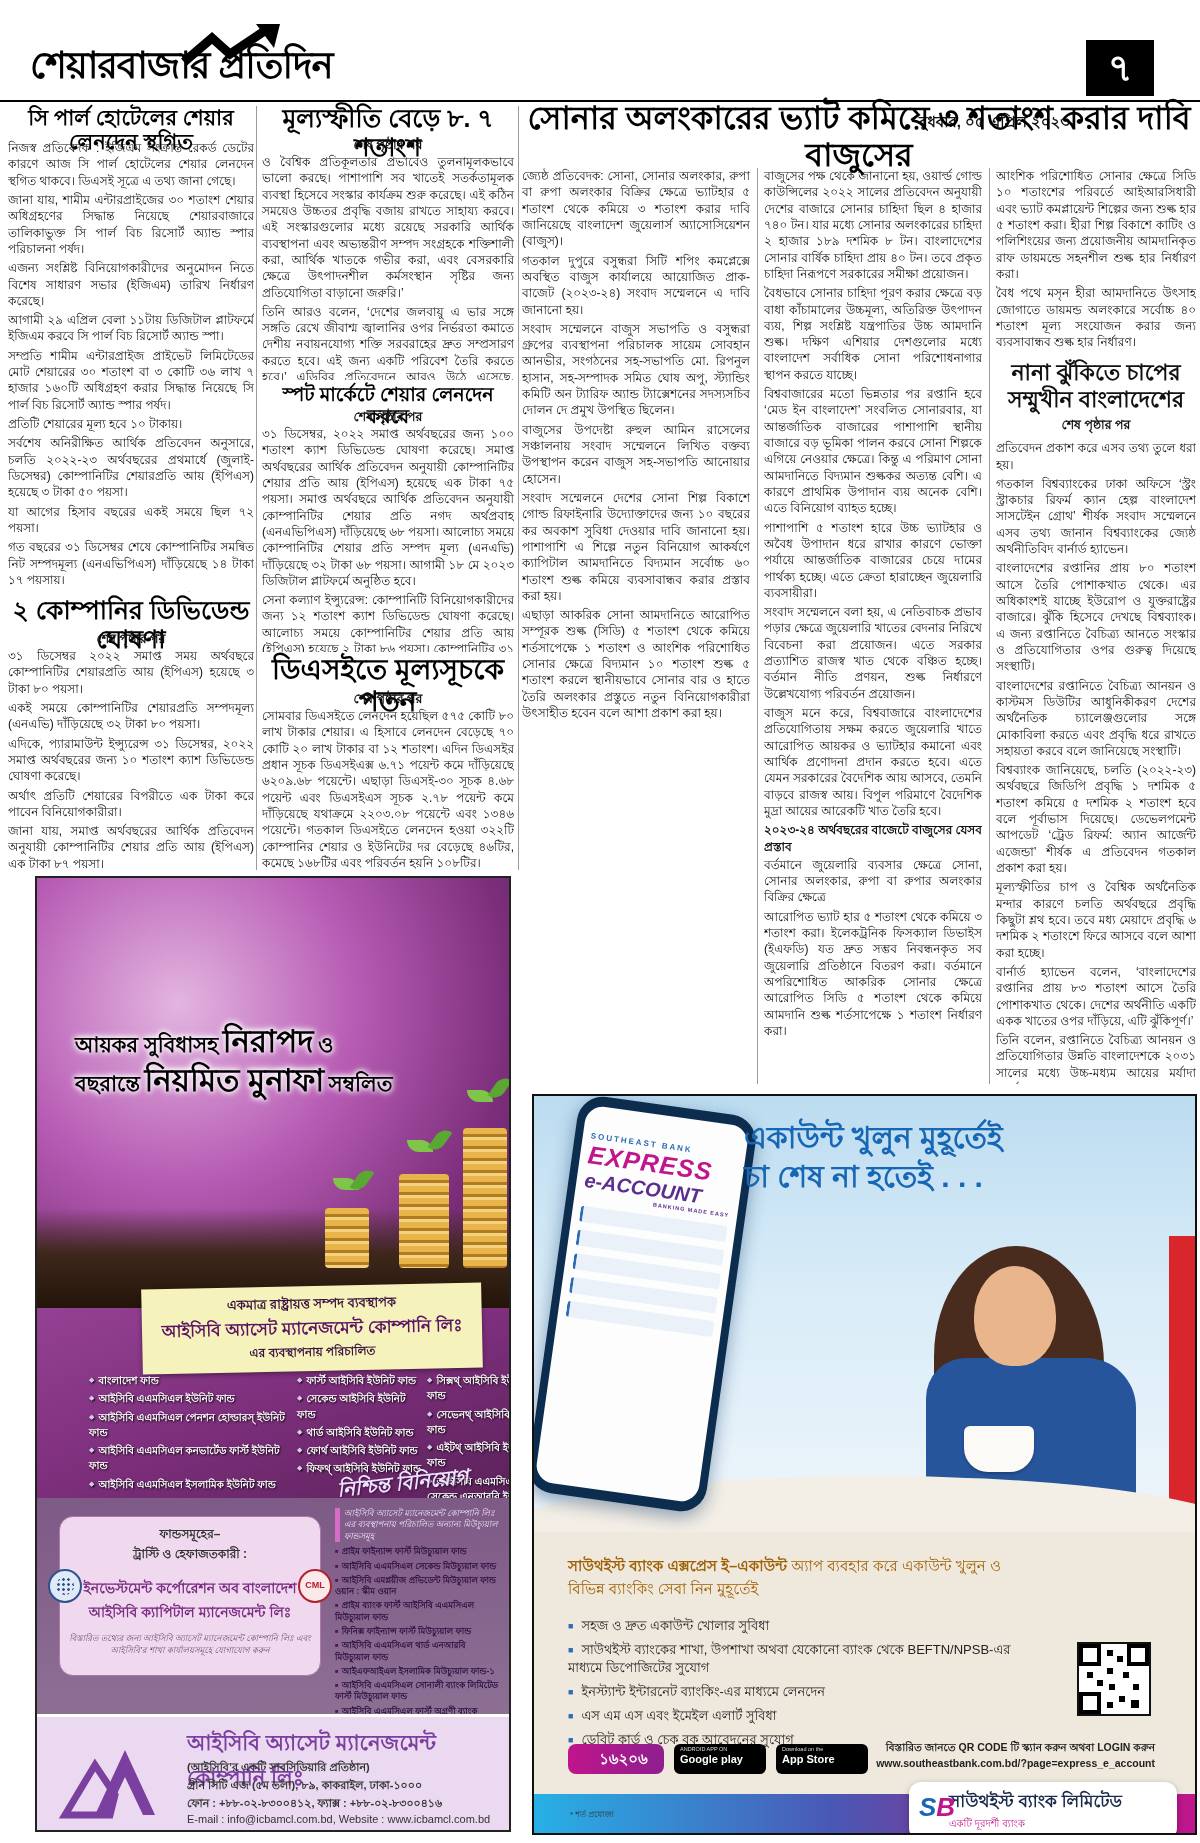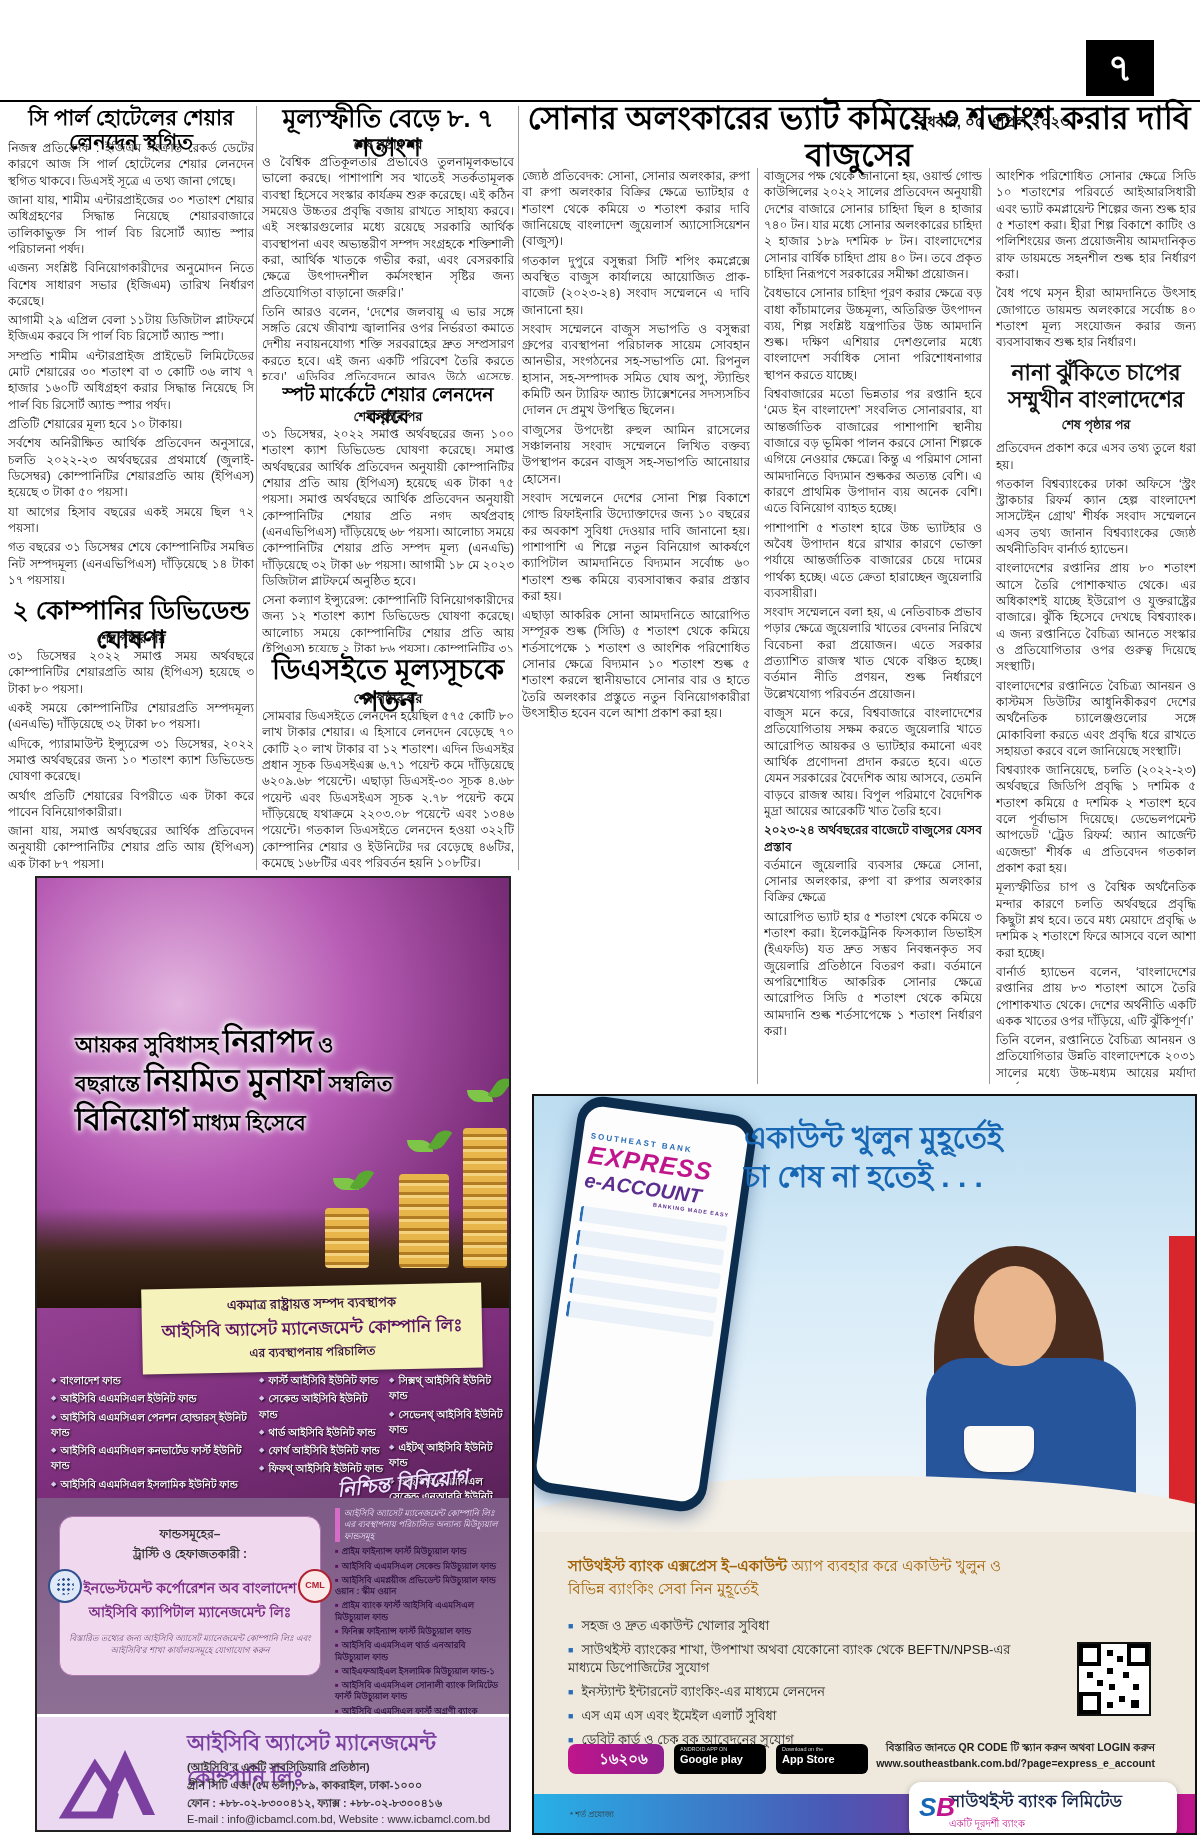--- a/index.html
+++ b/index.html
@@ -34,21 +34,21 @@
   .leaf{position:absolute;width:26px;height:12px;background:#7ec548;border-radius:0 14px 0 14px;}
   .leaf.l2{transform:rotate(-55deg);background:#5aa832;}
   #icb-headtext{position:absolute;left:38px;top:145px;width:330px;color:#000;
                 text-shadow:0 0 4px #fff,0 0 6px #fff,0 0 8px #fff;font-weight:900;line-height:1.25;}
   #icb-headtext .sm{font-size:21px;} #icb-headtext .lg{font-size:31px;}
   #icb-banner{position:absolute;left:105px;top:408px;width:340px;padding:8px 6px;background:#f6f2bb;
               transform:rotate(-1.2deg);text-align:center;color:#3a1240;box-shadow:0 2px 5px rgba(0,0,0,.4);}
   #icb-banner .b1{font-size:13px;font-weight:bold;}
   #icb-banner .b2{font-size:17px;font-weight:900;color:#5b1263;}
   #icb-banner .b3{font-size:12px;font-weight:bold;}
-  .fundlist{position:absolute;color:#fff;font-size:10.2px;font-weight:bold;line-height:1.5;}
+  .fundlist{position:absolute;color:#fff;font-size:10.2px;font-weight:bold;line-height:1.5;margin-left:38px;}
   .fund-item{margin:3px 0;text-shadow:1px 1px 2px #000;}
   .fund-item::before{content:"◆";color:#d9c8ef;font-size:7px;margin-right:4px;vertical-align:2px;}
   #icb-script{position:absolute;left:300px;top:588px;width:170px;color:#efe3ff;font-size:20px;
               font-style:italic;font-weight:bold;transform:rotate(-6deg);text-shadow:1px 1px 2px #3a1240;}
   #icb-lower{position:absolute;left:0;top:620px;width:100%;height:216px;
              background:linear-gradient(180deg,#7e5a86 0%,#8d6f94 100%);}
   #icb-pinkbox{position:absolute;left:22px;top:638px;width:262px;height:160px;background:#f0d9ee;
                border-radius:14px;border:1px solid #b077ae;text-align:center;padding:8px 8px 4px 8px;}
   #icb-pinkbox .t1{font-size:12px;font-weight:bold;color:#333;}
   #icb-pinkbox .org1{font-size:14px;font-weight:900;color:#7b2d84;margin-top:12px;}
@@ -116,20 +116,27 @@
   #seb-logo .btag{font-size:10px;font-weight:normal;color:#c0158c;}
   .sb-mark{position:absolute;left:10px;top:10px;width:34px;height:38px;font-size:26px;font-weight:900;font-style:italic;}
   .sb-mark .s1{color:#1767b5;} .sb-mark .s2{color:#c0158c;}
   #seb-terms{position:absolute;left:36px;top:276px;font-size:8px;color:#333;}
 </style>
 </head>
 <body>
 
 <div id="sheet">
 
+  <div class="abs" id="masthead">
+    <svg id="mh-arrow" width="110" height="44" viewBox="0 0 110 44">
+      <polyline points="6,38 34,14 52,30 88,6" fill="none" stroke="#000" stroke-width="9"></polyline>
+      <polygon points="78,0 102,0 96,24" fill="#000"></polygon>
+    </svg>
+    <div class="mh-text">শেয়ারবাজার প্রতিদিন</div>
+  </div>
   <div class="abs" id="pg-date">বুধবার, ০৫ এপ্রিল ২০২৩</div>
   <div class="abs" id="pg-num">৭</div>
   <div class="hrule" style="top:100px"></div>
 
   <div class="vrule" style="left:256px;top:106px;height:764px"></div>
   <div class="vrule" style="left:518px;top:106px;height:764px"></div>
   <div class="vrule" style="left:757px;top:168px;height:916px"></div>
   <div class="vrule" style="left:989px;top:168px;height:916px"></div>
 
   <div class="headline" style="left:8px;top:106px;width:246px;font-size:21px">সি পার্ল হোটেলের শেয়ার লেনদেন স্থগিত</div>
@@ -235,22 +242,20 @@
     <div class="leaf" style="left:430px;top:212px"></div>
     <div class="leaf l2" style="left:450px;top:204px"></div>
 
     <div id="icb-headtext">
       <div><span class="sm">আয়কর সুবিধাসহ</span>
            <span class="lg">নিরাপদ</span>
            <span class="sm">ও</span></div>
       <div><span class="sm">বছরান্তে</span>
            <span class="lg">নিয়মিত মুনাফা</span>
            <span class="sm">সম্বলিত</span></div>
-      <div><span class="lg">বিনিয়োগ</span>
-           <span class="sm">মাধ্যম হিসেবে</span></div>
     </div>
 
     <div id="icb-banner">
       <div class="b1">একমাত্র রাষ্ট্রায়ত্ত সম্পদ ব্যবস্থাপক</div>
       <div class="b2">আইসিবি অ্যাসেট ম্যানেজমেন্ট কোম্পানি লিঃ</div>
       <div class="b3">এর ব্যবস্থাপনায় পরিচালিত</div>
     </div>
 
     <div class="fundlist" style="left:14px;top:492px;width:200px">
         <div class="fund-item">বাংলাদেশ ফান্ড</div>

